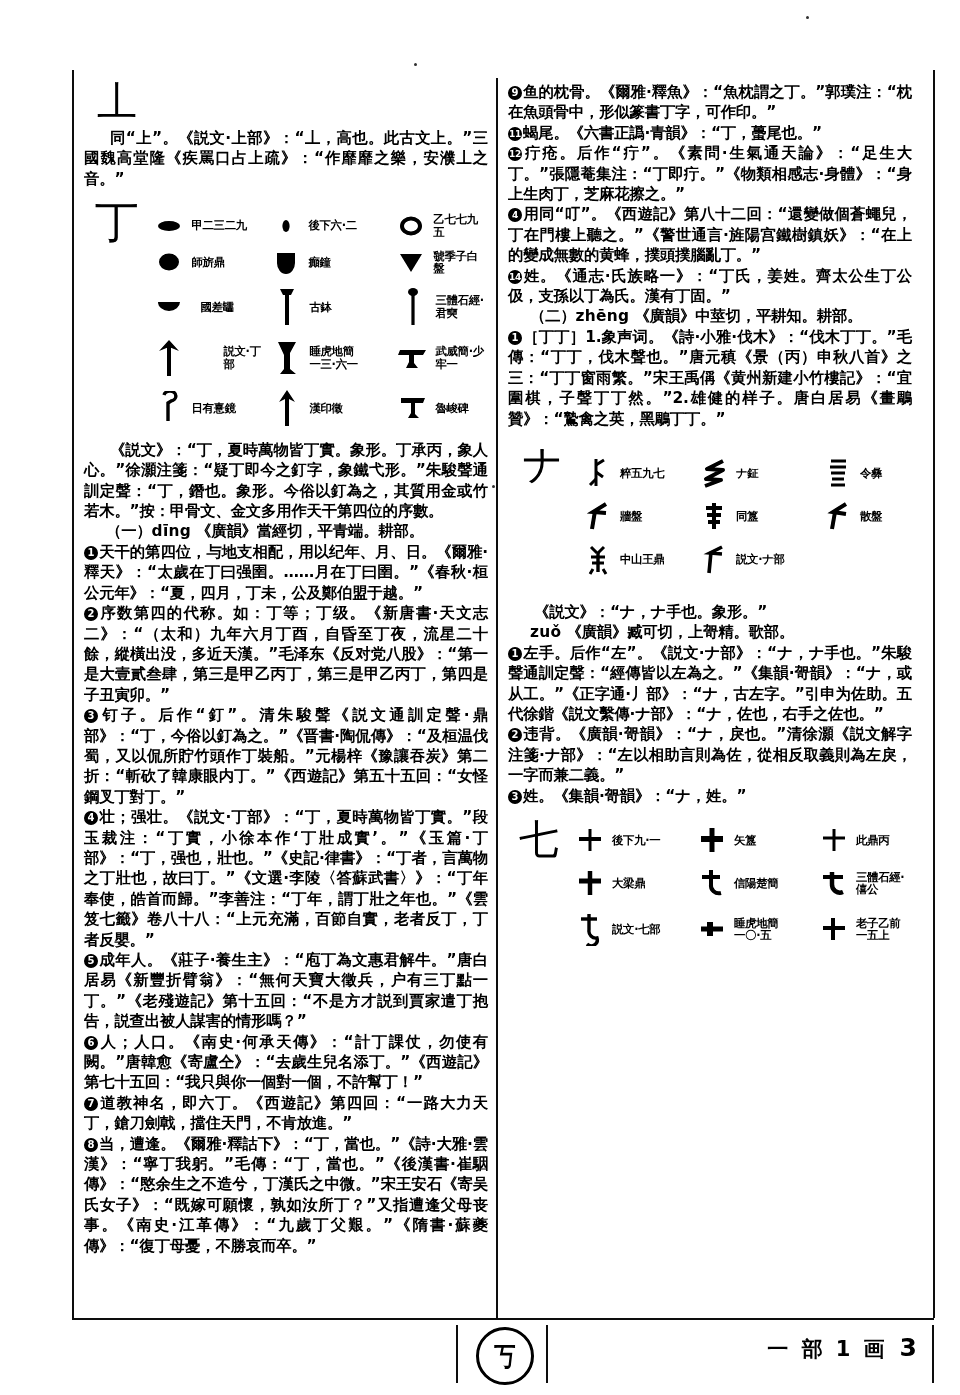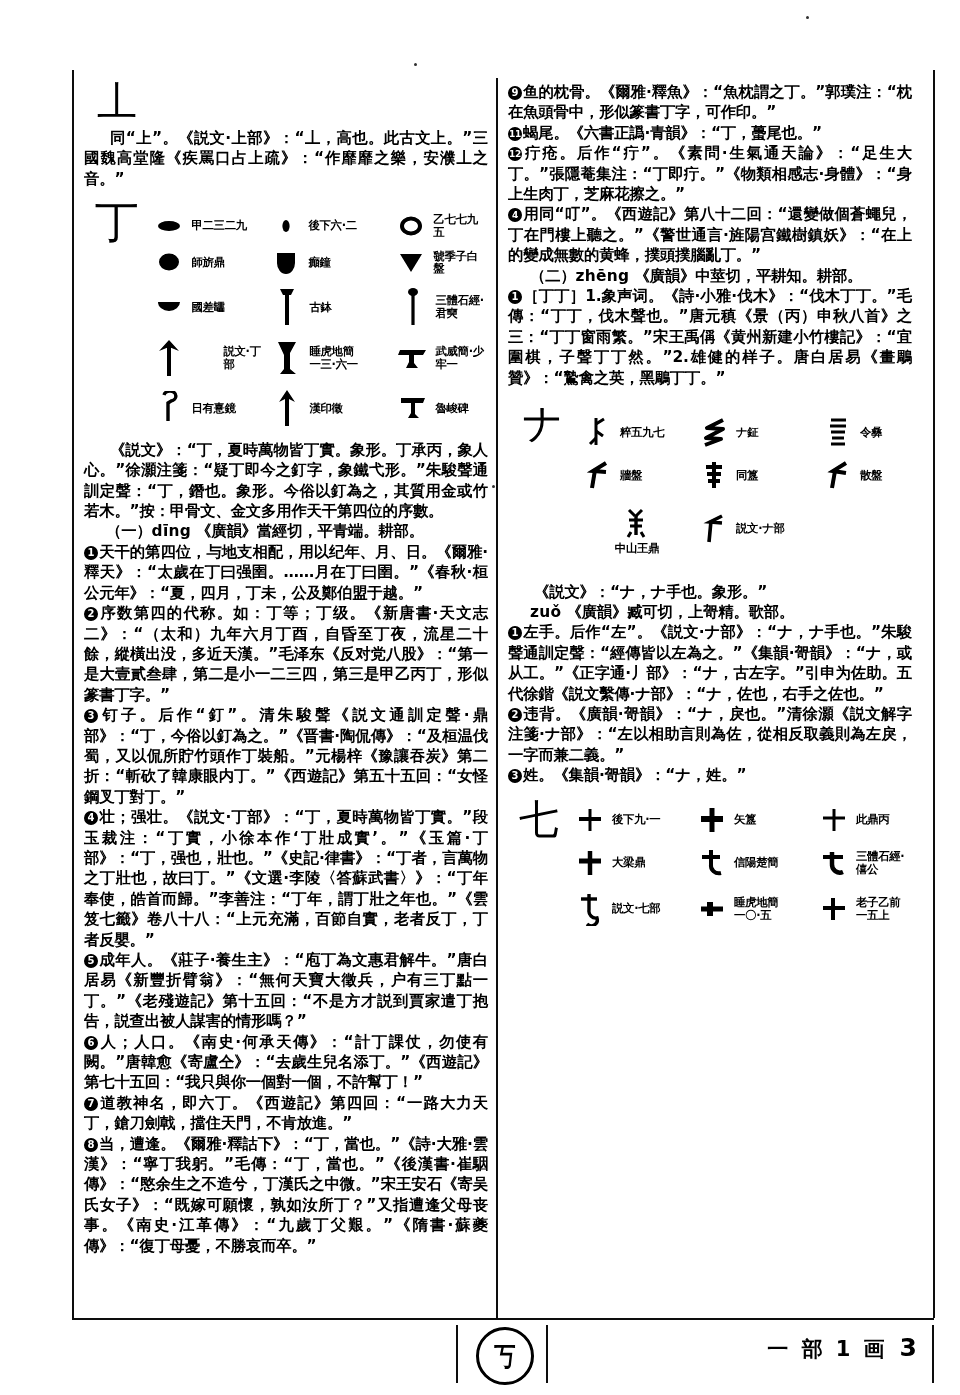--- a/index.html
+++ b/index.html
@@ -166,21 +166,21 @@
               <div class="gsvg">
                 <svg width="24" height="22" viewBox="0 0 24 22">
                     <path d="M1 3 h22 L12 21 Z" fill="#000"></path>
                   </svg>
               </div>
               <div class="glab">虢季子白盤</div>
             </div>
           </div>
 
           <div class="grow" style="margin-top:12px;">
-            <div class="gcell" style="width:118px;">
+            <div class="gcell" style="width:118px;gap:9px;">
               <div class="gsvg">
                 <svg width="26" height="18" viewBox="0 0 26 18">
                     <path d="M2 4 h22 a11 9 0 0 1 -22 0 Z" fill="#000"></path>
                   </svg>
               </div>
               <div class="glab">國差𦉢</div>
             </div>
             <div class="gcell" style="width:126px;">
               <div class="gsvg">
                 <svg width="22" height="40" viewBox="0 0 22 40">
@@ -264,36 +264,37 @@
       </div>
     </div>
 
     <div class="tx indent" style="margin-top:6px;">《説文》：“丁，夏時萬物皆丁實。象形。丁承丙，象人心。”徐灝注箋：“疑丁即今之釘字，象鐵弋形。”朱駿聲通訓定聲：“丁，鐕也。象形。今俗以釘為之，其質用金或竹若木。”按：甲骨文、金文多用作天干第四位的序數。</div>
 
     <div class="tx" style="text-indent:22px;">
       <span>（一）</span><span class="py">dīng</span><span class="sp"></span><span>《廣韻》當經切，平青端。耕部。</span>
     </div>
 
     <div class="tx"><span class="marker">1</span><span>天干的第四位，与地支相配，用以纪年、月、日。《爾雅·釋天》：“太歲在丁曰强圉。……月在丁曰圉。”《春秋·桓公元年》：“夏，四月，丁未，公及鄭伯盟于越。”</span></div>
-    <div class="tx"><span class="marker">2</span><span>序数第四的代称。如：丁等；丁级。《新唐書·天文志二》：“（太和）九年六月丁酉，自昏至丁夜，流星二十餘，縱橫出没，多近天漢。”毛泽东《反对党八股》：“第一是大壹貳叁肆，第二是小一二三四，第三是甲乙丙丁，形似篆書丁字。”</span></div>
+    <div class="tx"><span class="marker">2</span><span>序数第四的代称。如：丁等；丁级。《新唐書·天文志二》：“（太和）九年六月丁酉，自昏至丁夜，流星二十餘，縱橫出没，多近天漢。”毛泽东《反对党八股》：“第一是大壹貳叁肆，第三是甲乙丙丁，第三是甲乙丙丁，第四是子丑寅卯。”</span></div>
     <div class="tx"><span class="marker">3</span><span>钉子。后作“釘”。清朱駿聲《説文通訓定聲·鼎部》：“丁，今俗以釘為之。”《晋書·陶侃傳》：“及桓温伐蜀，又以侃所貯竹頭作丁裝船。”元楊梓《豫讓吞炭》第二折：“斬砍了韓康眼内丁。”《西遊記》第五十五回：“女怪鋼叉丁對丁。”</span></div>
     <div class="tx"><span class="marker">4</span><span>壮；强壮。《説文·丁部》：“丁，夏時萬物皆丁實。”段玉裁注：“丁實，小徐本作‘丁壯成實’。”《玉篇·丁部》：“丁，强也，壯也。”《史記·律書》：“丁者，言萬物之丁壯也，故曰丁。”《文選·李陵〈答蘇武書〉》：“丁年奉使，皓首而歸。”李善注：“丁年，謂丁壯之年也。”《雲笈七籤》卷八十八：“上元充滿，百節自實，老者反丁，丁者反嬰。”</span></div>
     <div class="tx"><span class="marker">5</span><span>成年人。《莊子·養生主》：“庖丁為文惠君解牛。”唐白居易《新豐折臂翁》：“無何天寶大徵兵，户有三丁點一丁。”《老殘遊記》第十五回：“不是方才説到賈家遣丁抱告，説查出被人謀害的情形嗎？”</span></div>
     <div class="tx"><span class="marker">6</span><span>人；人口。《南史·何承天傳》：“計丁課仗，勿使有闕。”唐韓愈《寄盧仝》：“去歲生兒名添丁。”《西遊記》第七十五回：“我只與你一個對一個，不許幫丁！”</span></div>
     <div class="tx"><span class="marker">7</span><span>道教神名，即六丁。《西遊記》第四回：“一路大力天丁，鎗刀劍戟，擋住天門，不肯放進。”</span></div>
     <div class="tx"><span class="marker">8</span><span>当，遭逢。《爾雅·釋詁下》：“丁，當也。”《詩·大雅·雲漢》：“寧丁我躬。”毛傳：“丁，當也。”《後漢書·崔駰傳》：“愍余生之不造兮，丁漢氏之中微。”宋王安石《寄吴氏女子》：“既嫁可願懷，孰如汝所丁？”又指遭逢父母丧事。《南史·江革傳》：“九歲丁父艱。”《隋書·蘇夔傳》：“復丁母憂，不勝哀而卒。”</span></div>
 
   </div>
 
   <div class="col col-right" style="top:82px;">
 
     <div class="tx"><span class="marker">9</span><span>鱼的枕骨。《爾雅·釋魚》：“魚枕謂之丁。”郭璞注：“枕在魚頭骨中，形似篆書丁字，可作印。”</span></div>
     <div class="tx"><span class="marker" style="font-size:9px;">11</span><span>蝎尾。《六書正譌·青韻》：“丁，蠆尾也。”</span></div>
     <div class="tx"><span class="marker" style="font-size:9px;">12</span><span>疔疮。后作“疔”。《素問·生氣通天論》：“足生大丁。”張隱菴集注：“丁即疔。”《物類相感志·身體》：“身上生肉丁，芝麻花擦之。”</span></div>
     <div class="tx"><span class="marker" style="font-size:9px;">4</span><span>用同“叮”。《西遊記》第八十二回：“還變做個蒼蠅兒，丁在門樓上聽之。”《警世通言·旌陽宫鐵樹鎮妖》：“在上的變成無數的黄蜂，撲頭撲腦亂丁。”</span></div>
+    <div class="tx"><span class="marker" style="font-size:9px;">14</span><span>姓。《通志·氏族略一》：“丁氏，姜姓。齊太公生丁公伋，支孫以丁為氏。漢有丁固。”</span></div>
 
     <div class="tx" style="text-indent:22px;">
       <span>（二）</span><span class="py">zhēng</span><span class="sp"></span><span>《廣韻》中莖切，平耕知。耕部。</span>
     </div>
     <div class="tx"><span class="marker">1</span><span>［丁丁］1.象声词。《詩·小雅·伐木》：“伐木丁丁。”毛傳：“丁丁，伐木聲也。”唐元稹《景（丙）申秋八首》之三：“丁丁窗雨繁。”宋王禹偁《黄州新建小竹樓記》：“宜圍棋，子聲丁丁然。”2.雄健的样子。唐白居易《畫鵰贊》：“鷙禽之英，黑鵰丁丁。”</span></div>
 
     <div class="entry-head" style="margin-top:12px;">
       <div style="display:flex;align-items:flex-start;">
         <div class="hw hw-small" style="width:70px;">ナ</div>
         <div class="glyphgrid" style="padding-top:16px;">
@@ -352,21 +353,21 @@
                 <svg width="24" height="30" viewBox="0 0 24 30">
                     <path d="M20 3 L7 11 L20 13" stroke="#000" stroke-width="4" fill="none"></path>
                     <path d="M9 11 L6 28" stroke="#000" stroke-width="4"></path>
                   </svg>
               </div>
               <div class="glab">散盤</div>
             </div>
           </div>
 
           <div class="grow" style="margin-top:12px;">
-            <div class="gcell" style="width:116px;flex-direction:column;">
+            <div class="gcell" style="width:116px;">
               <div class="gsvg">
                 <svg width="24" height="32" viewBox="0 0 24 32">
                     <path d="M5 4 l6 6 M18 4 l-6 6" stroke="#000" stroke-width="3"></path>
                     <path d="M12 9 v20" stroke="#000" stroke-width="3.4"></path>
                     <path d="M5 14 h14 M6 20 h12" stroke="#000" stroke-width="3"></path>
                     <path d="M7 26 l-3 5 M17 26 l3 5" stroke="#000" stroke-width="3"></path>
                   </svg>
               </div>
               <div class="glab">中山王鼎</div>
             </div>

